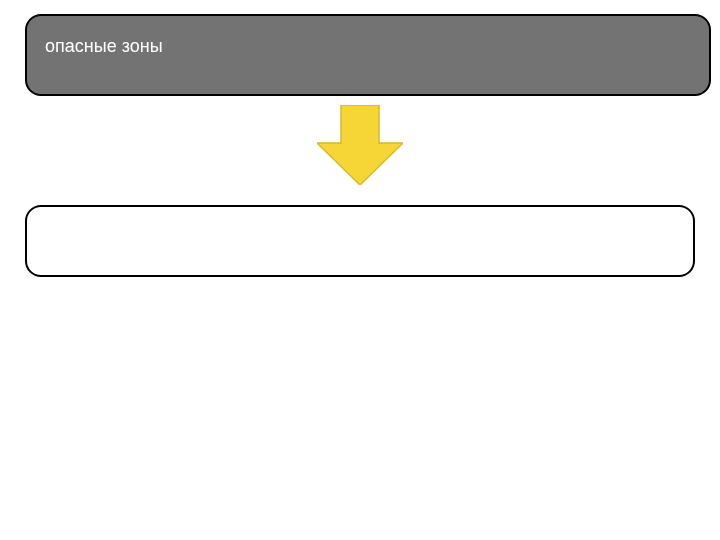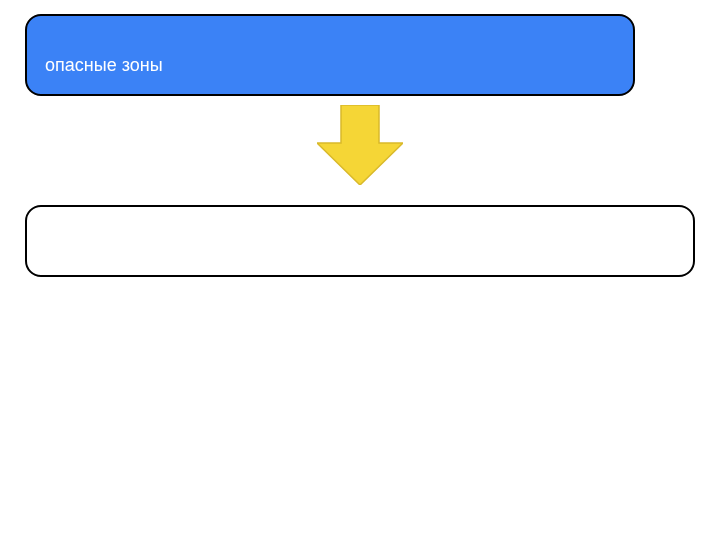--- a/index.html
+++ b/index.html
@@ -12,25 +12,24 @@
   }
   .box {
     position: absolute;
     border: 2px solid #000;
     border-radius: 16px;
     padding: 10px 18px;
   }
   .box-top {
     left: 25px;
     top: 14px;
-    width: 610px;
+    width: 686px;
     height: 82px;
-    background: #3b82f6;
+    background: #737373;
     display: flex;
-    align-items: center;
   }
   .box-top-text {
     color: #ffffff;
     font-size: 18px;
     text-transform: lowercase;
     position: relative;
     top: 10px;
   }
   .box-bottom {
     left: 25px;

